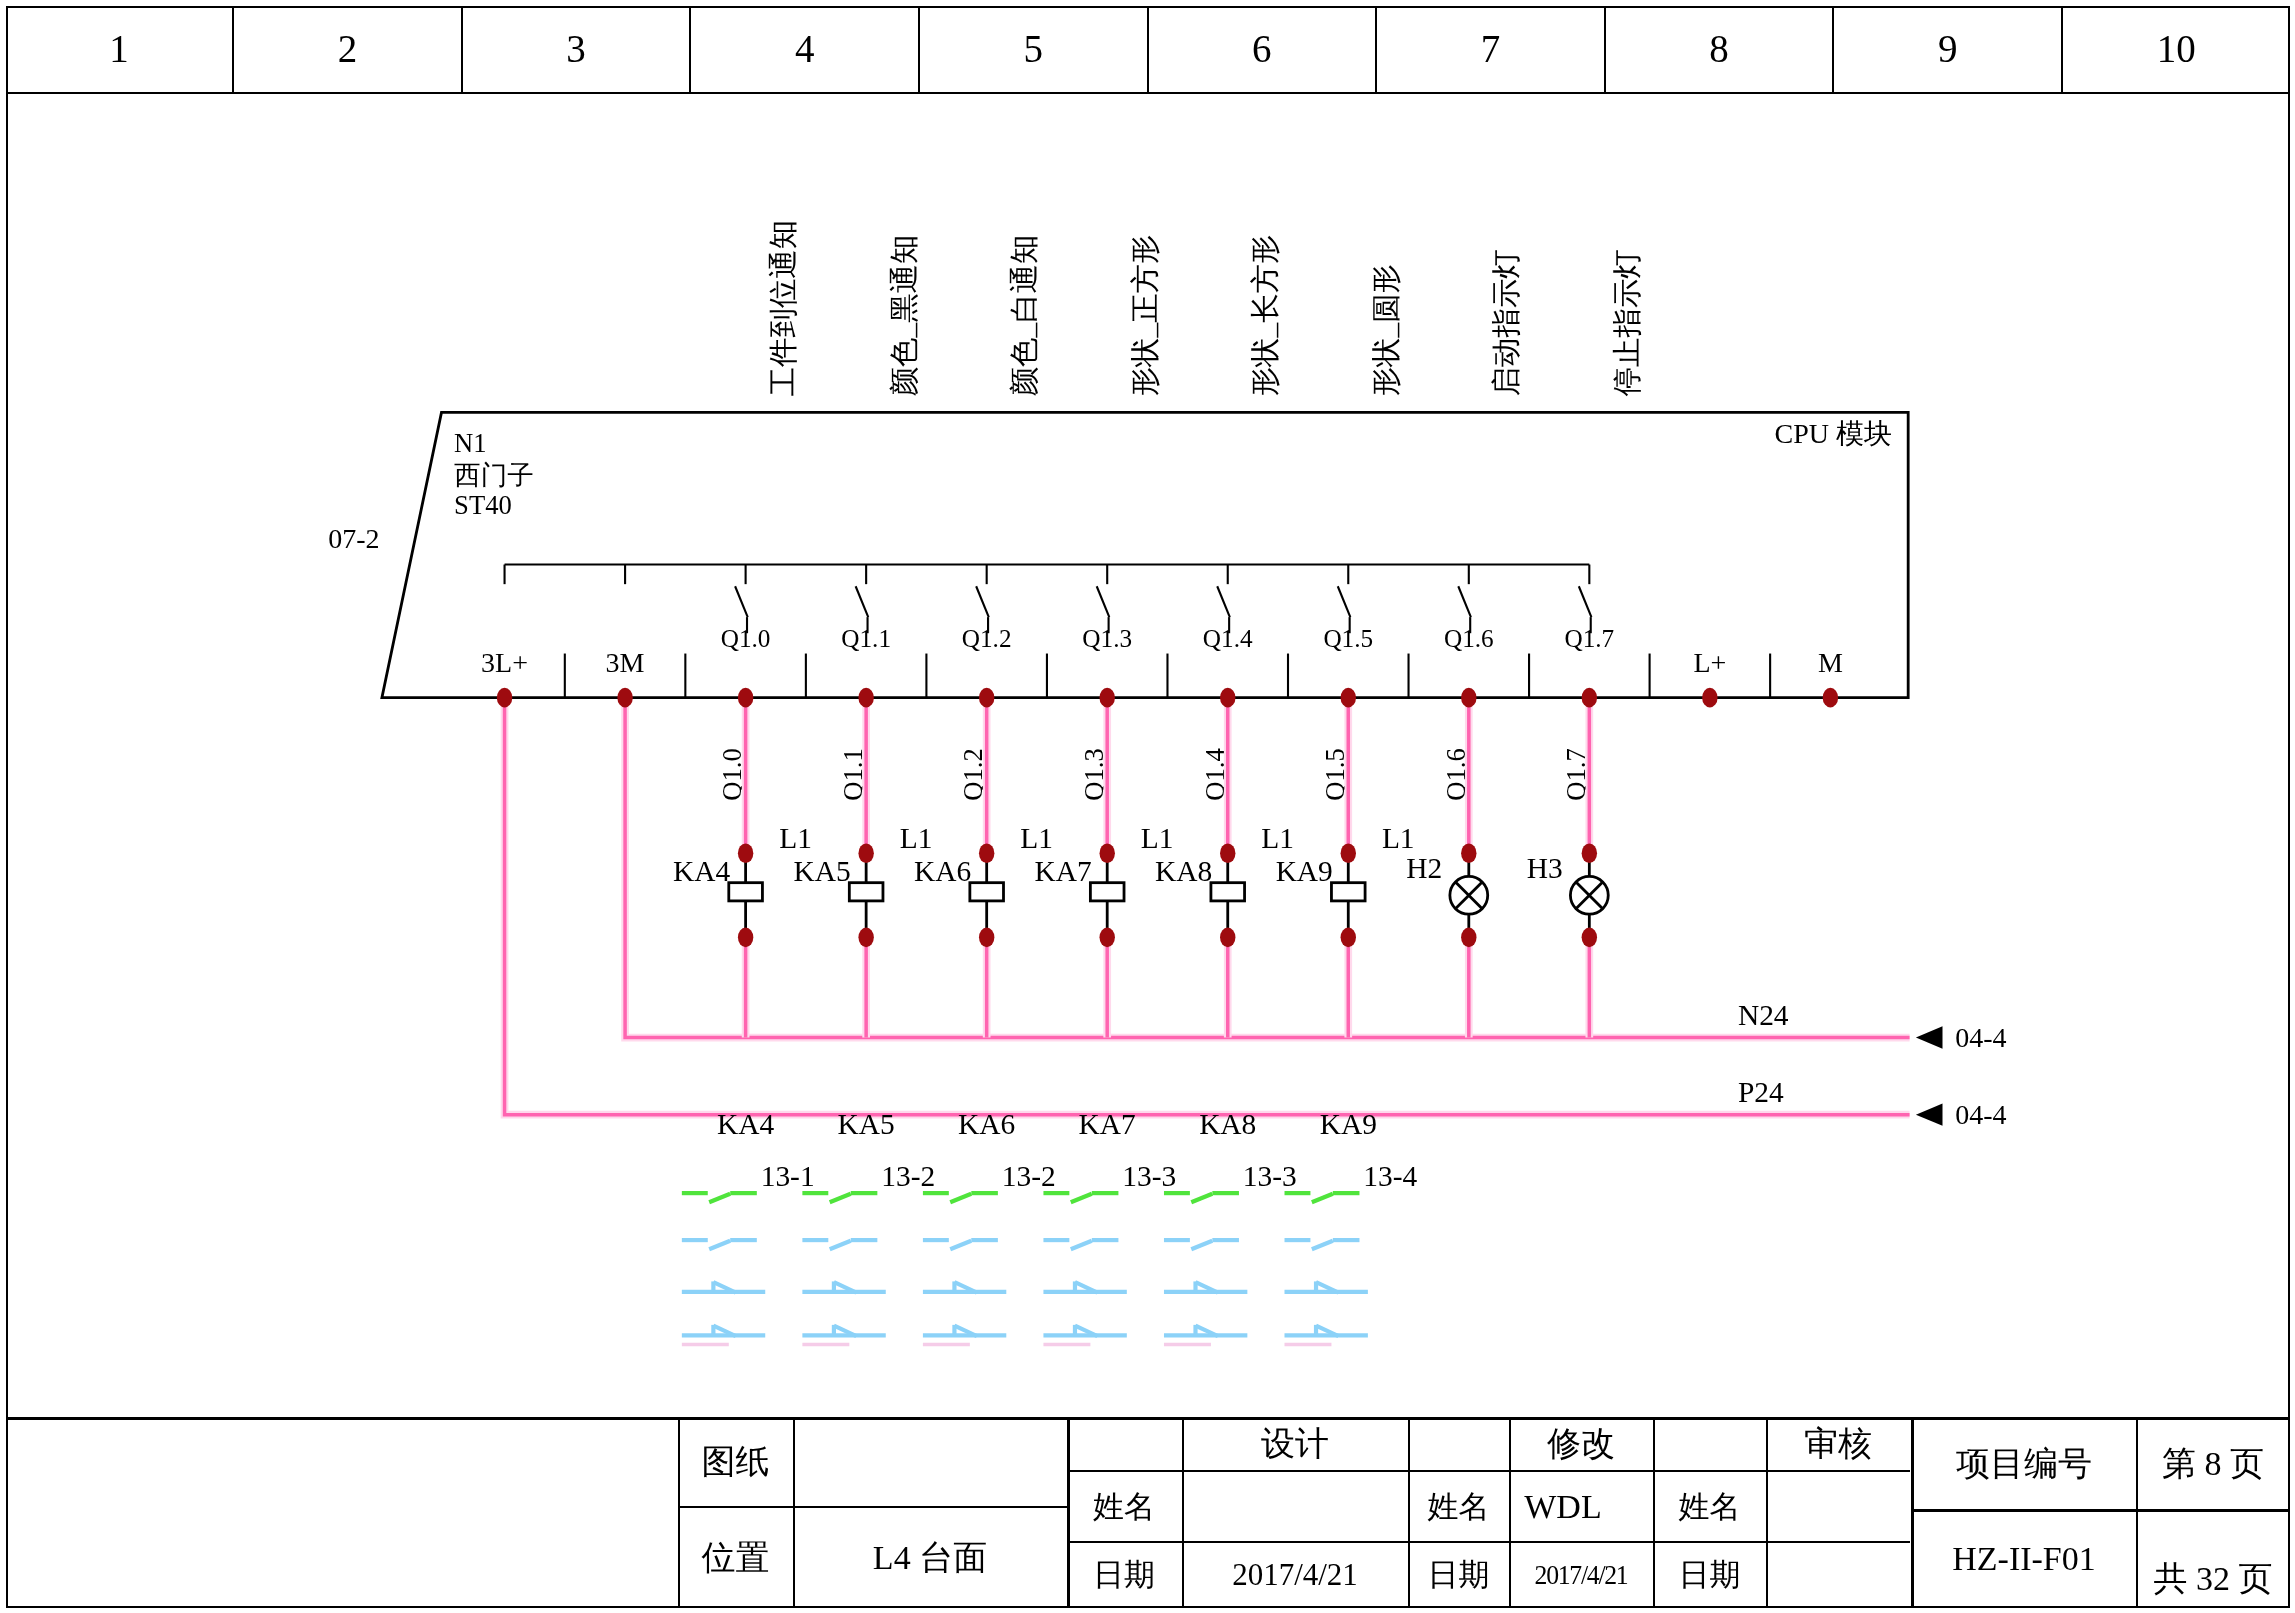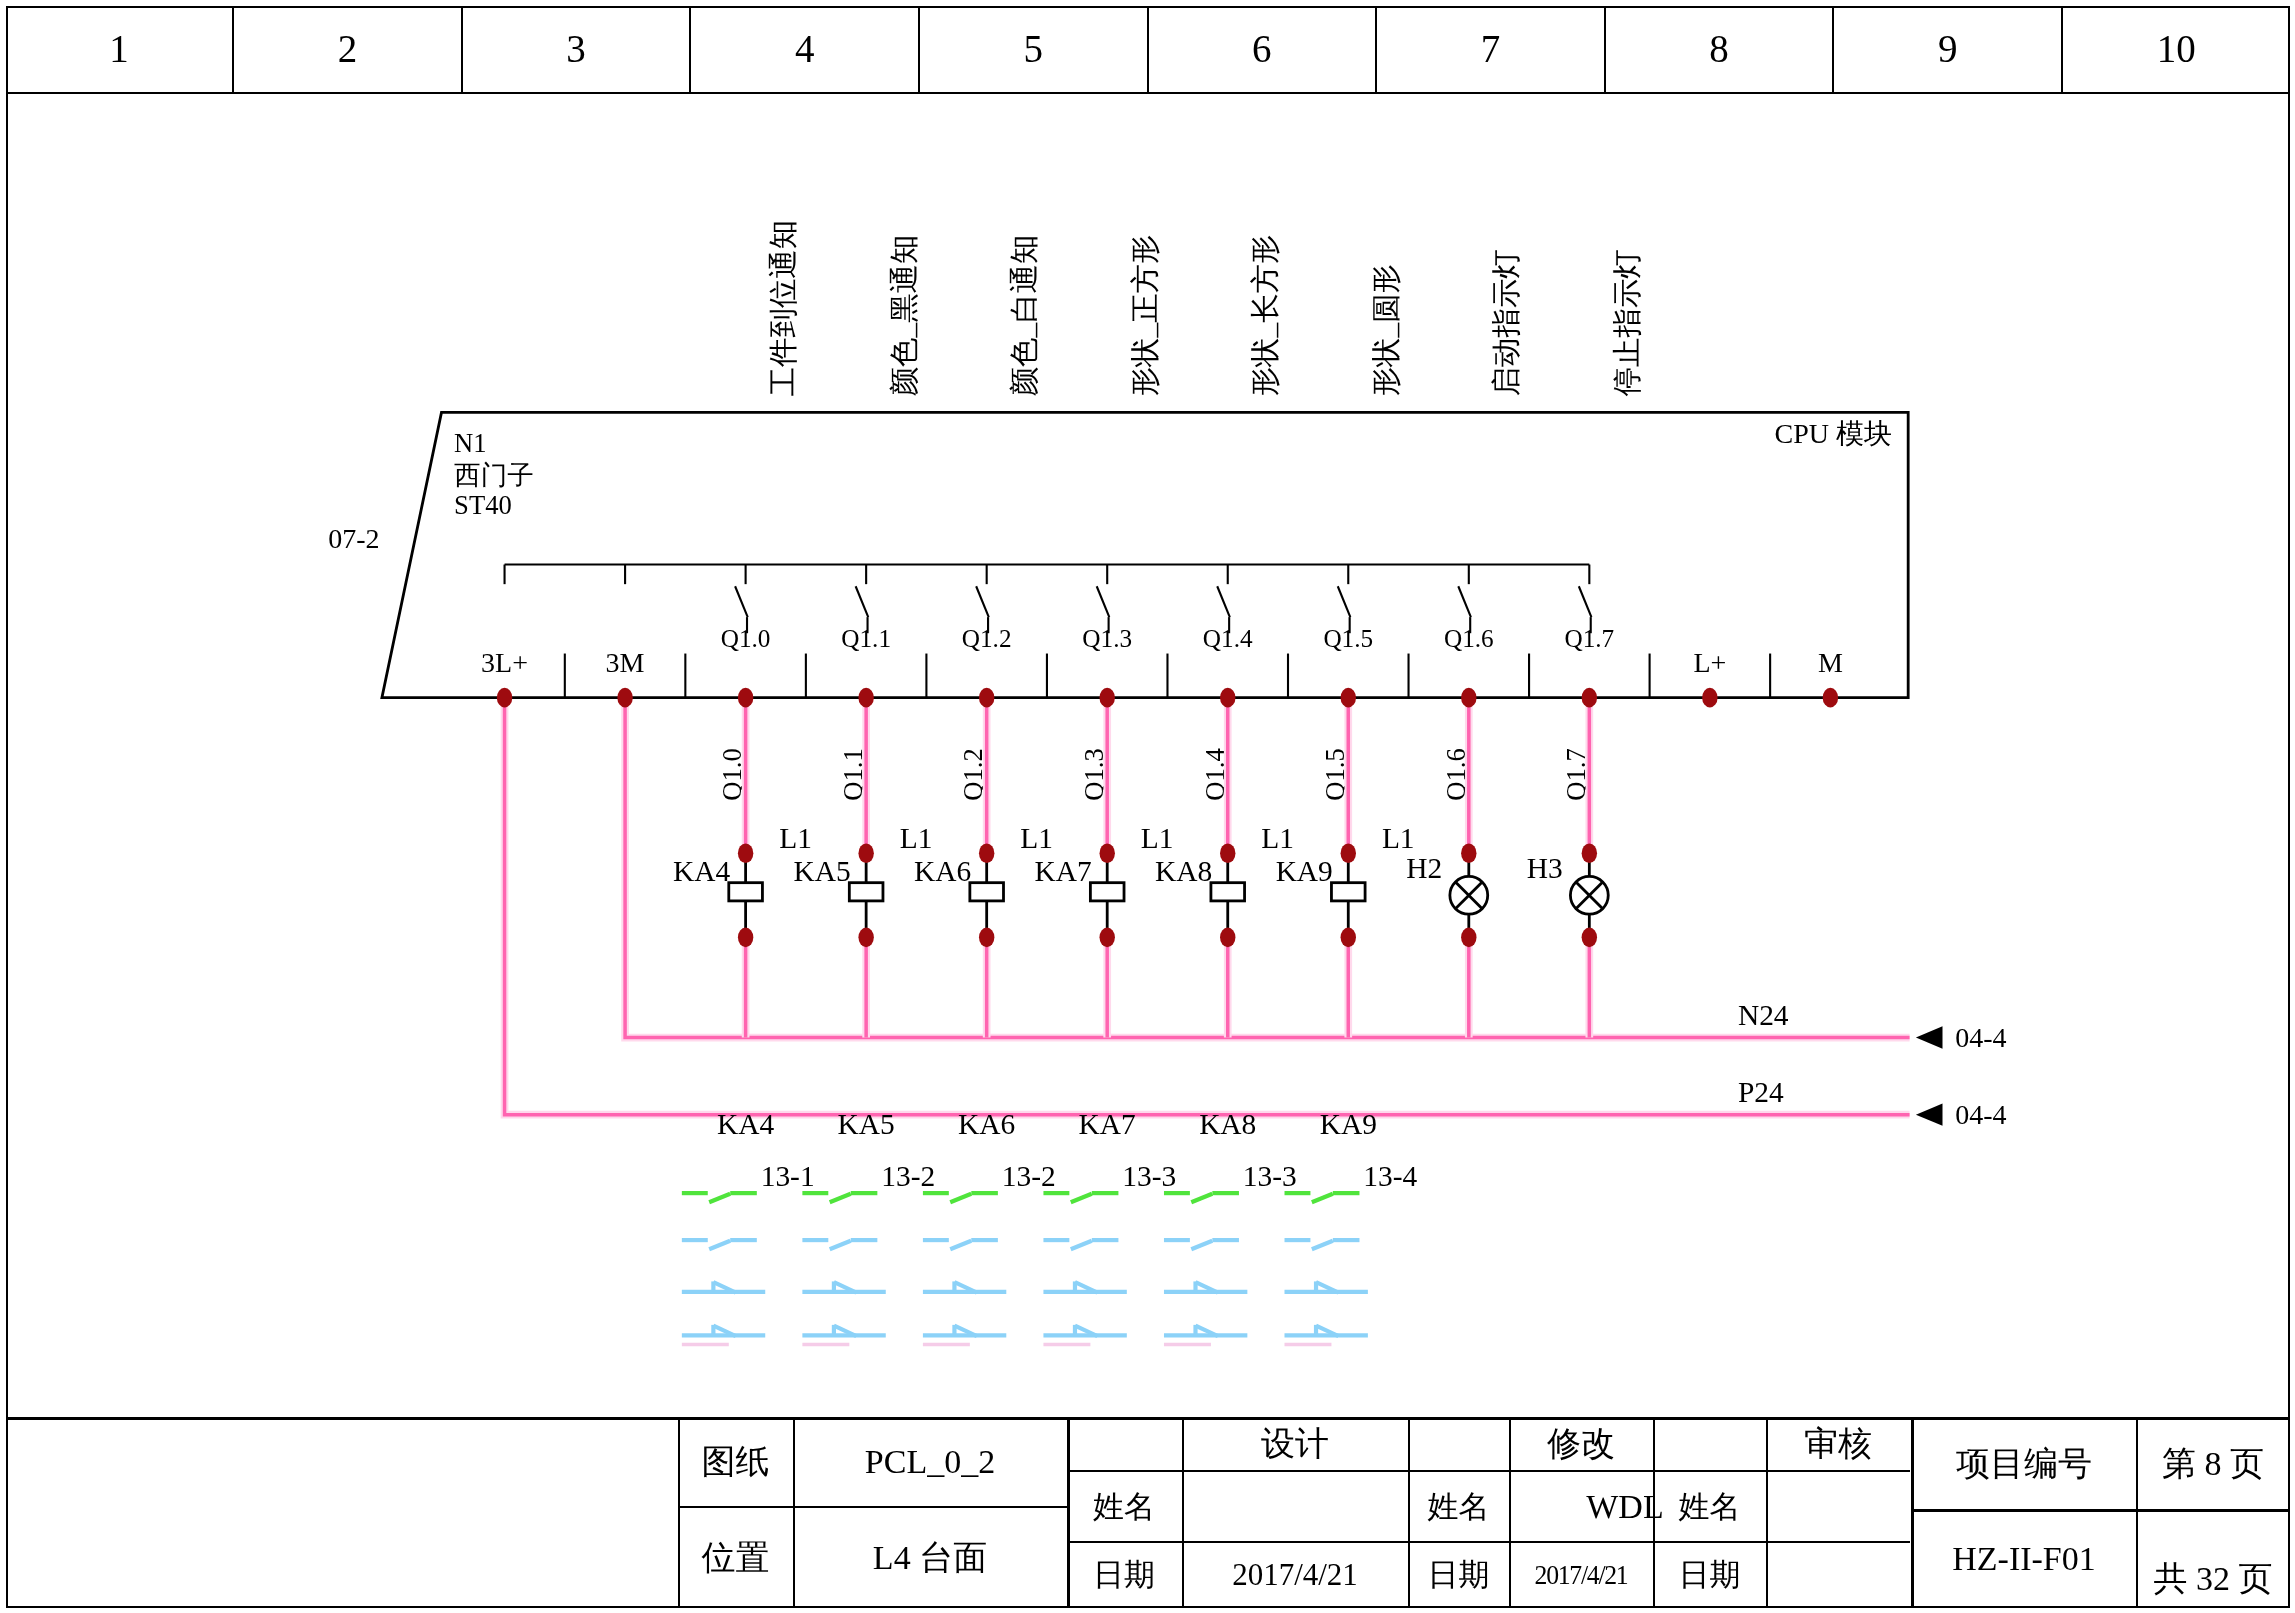--- a/index.html
+++ b/index.html
@@ -327,32 +327,31 @@
   <div class="tl" style="left:1067px;top:1417px;width:2.8px;height:191px;"></div>
   <div class="tl" style="left:1182px;top:1417px;width:2.1px;height:191px;"></div>
   <div class="tl" style="left:1408px;top:1417px;width:2.1px;height:191px;"></div>
   <div class="tl" style="left:1509px;top:1417px;width:2.1px;height:191px;"></div>
   <div class="tl" style="left:1653px;top:1417px;width:2.1px;height:191px;"></div>
   <div class="tl" style="left:1766px;top:1417px;width:2.1px;height:191px;"></div>
   <div class="tl" style="left:1911px;top:1417px;width:2.8px;height:191px;"></div>
   <div class="tl" style="left:2136px;top:1417px;width:2.1px;height:191px;"></div>
 
   <div class="tb-cell" style="left:678px;top:1417px;width:115px;height:90px;">图纸</div>
-  <div class="tb-cell" style="left:793px;top:1417px;width:274px;height:90px;">PCL_0_2</div>
   <div class="tb-cell" style="left:678px;top:1507px;width:115px;height:101px;">位置</div>
   <div class="tb-cell" style="left:793px;top:1507px;width:274px;height:101px;">L4 台面</div>
 
   <div class="tb-cell" style="left:1182px;top:1417px;width:226px;height:54px;">设计</div>
   <div class="tb-cell small" style="left:1067px;top:1471px;width:114px;height:71px;">姓名</div>
   <div class="tb-cell small" style="left:1067px;top:1542px;width:114px;height:66px;">日期</div>
   <div class="tb-cell small" style="left:1182px;top:1542px;width:226px;height:66px;">2017/4/21</div>
 
   <div class="tb-cell" style="left:1509px;top:1417px;width:144px;height:54px;border-radius:15px;">修改</div>
   <div class="tb-cell small" style="left:1408px;top:1471px;width:101px;height:71px;">姓名</div>
-  <div class="tb-cell" style="left:1509px;top:1471px;width:144px;height:71px;padding-left:44px;">WDL</div>
+  <div class="tb-cell" style="left:1447px;top:1471px;width:144px;height:71px;padding-left:44px;">WDL</div>
   <div class="tb-cell small" style="left:1408px;top:1542px;width:101px;height:66px;">日期</div>
   <div class="tb-cell cond" style="left:1509px;top:1542px;width:144px;height:66px;">2017/4/21</div>
 
   <div class="tb-cell" style="left:1766px;top:1417px;width:144px;height:54px;">审核</div>
   <div class="tb-cell small" style="left:1653px;top:1471px;width:113px;height:71px;">姓名</div>
   <div class="tb-cell" style="left:1766px;top:1471px;width:144px;height:71px;"></div>
   <div class="tb-cell small" style="left:1653px;top:1542px;width:113px;height:66px;">日期</div>
   <div class="tb-cell" style="left:1766px;top:1542px;width:144px;height:66px;"></div>
 
   <div class="tb-cell" style="left:1911px;top:1417px;width:226px;height:93px;">项目编号</div>

